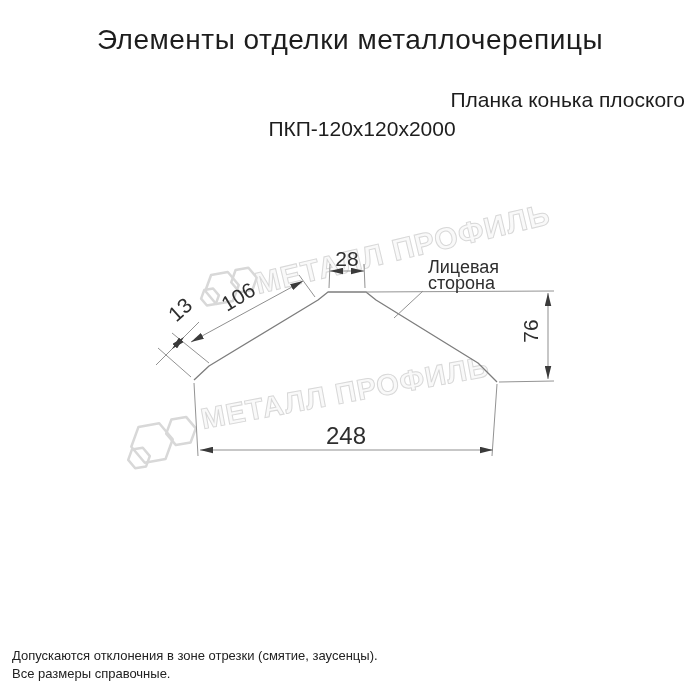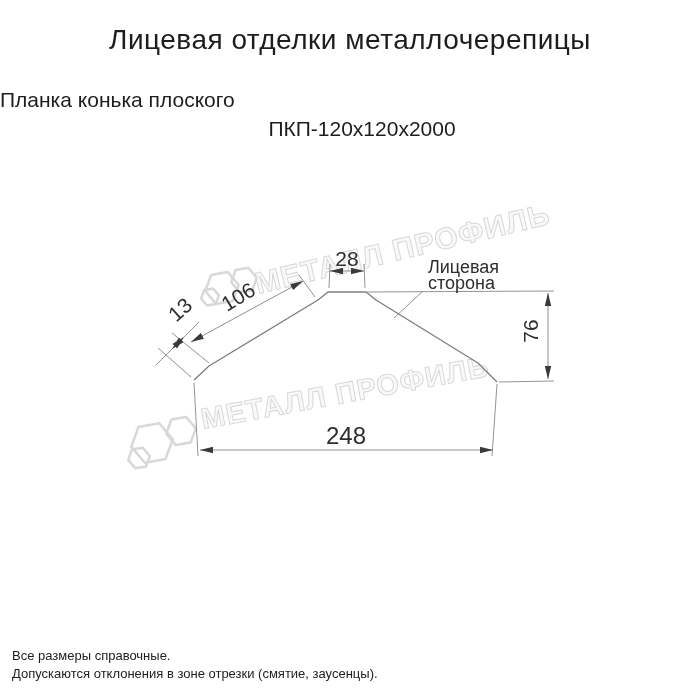--- a/index.html
+++ b/index.html
@@ -27,24 +27,25 @@
     font-size: 28px;
     font-weight: 500;
     color: #1d1d1d;
     letter-spacing: 0.5px;
   }
   .subtitle {
     position: absolute;
     top: 88px;
     left: 0;
     width: 665px;
-    text-align: left;
+    text-align: right;
     font-size: 21px;
     font-weight: 500;
     color: #1d1d1d;
+    padding-left: 20px;
   }
   .code {
     position: absolute;
     top: 117px;
     left: 12px;
     width: 700px;
     text-align: center;
     font-size: 21px;
     font-weight: 500;
     color: #1d1d1d;
@@ -65,21 +66,21 @@
   .wm-text {
     font-family: "Liberation Sans", sans-serif;
     font-weight: bold;
   }
 </style>
 </head>
 <body>
 
 <div class="page">
 
-  <div class="title">Лицевая отделки металлочерепицы</div>
+  <div class="title">Элементы отделки металлочерепицы</div>
   <div class="subtitle">Планка конька плоского</div>
   <div class="code">ПКП-120х120х2000</div>
 
   <svg class="drawing" width="700" height="700" viewBox="0 0 700 700">
     <defs>
       <marker id="arr" viewBox="0 0 12 6" refX="12" refY="3" markerWidth="13" markerHeight="7" markerUnits="userSpaceOnUse" orient="auto-start-reverse">
         <path d="M0,0 L12,3 L0,6 Z" fill="#3a3a3a"></path>
       </marker>
     </defs>
 
@@ -145,17 +146,17 @@
       <text transform="translate(538,331) rotate(-90)" font-size="21" text-anchor="middle">76</text>
 
       <text x="346" y="444" font-size="24" text-anchor="middle">248</text>
 
       <text x="428" y="273" font-size="18">Лицевая</text>
       <text x="428" y="289" font-size="18">сторона</text>
     </g>
   </svg>
 
   <div class="footer">
+    <div>Допускаются отклонения в зоне отрезки (смятие, заусенцы).</div>
     <div>Все размеры справочные.</div>
-    <div>Допускаются отклонения в зоне отрезки (смятие, заусенцы).</div>
   </div>
 
 </div>
 
 </body></html>

